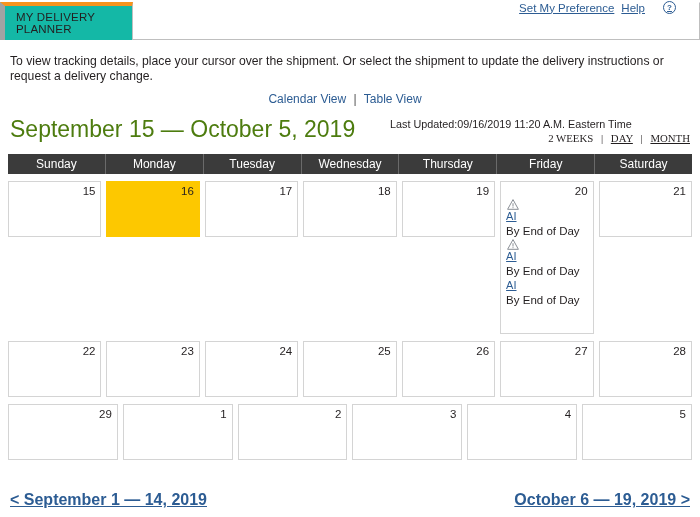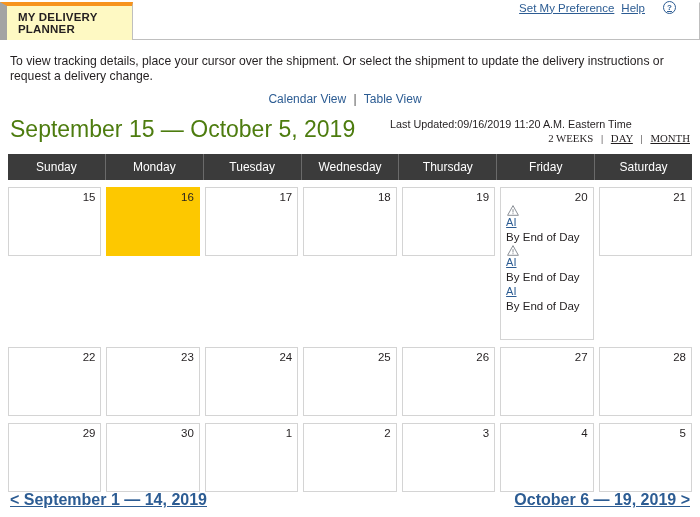--- a/index.html
+++ b/index.html
@@ -22,32 +22,31 @@
     height: 40px;
     display: flex;
     align-items: flex-end;
   }
   .tab {
     width: 133px;
     height: 38px;
     box-sizing: border-box;
     border-top: 4px solid #f7941e;
     border-right: 1px solid #bfbfbf;
-    border-left: 7px solid #a3a3a3;
-    background: #fef9c3;
+    border-left: 5px solid #a3a3a3;
+    background: #14b8a6;
     display: flex;
     align-items: center;
     justify-content: flex-start;
     padding-left: 11px;
     font-size: 11.5px;
     letter-spacing: 0.2px;
     color: #231f20;
     position: relative;
     z-index: 3;
-    font-weight: bold;
   }
   .tabrest {
     flex: 1;
     height: 38px;
     box-sizing: border-box;
     border-bottom: 1px solid #bfbfbf;
     border-right: 1px solid #bfbfbf;
     border-top: 1px solid #ffffff;
     background: #ffffff;
   }
@@ -139,21 +138,21 @@
   .spanlinks .sep { padding: 0 5px; }
 
   
   .cal {
     margin: 9px 8px 0 8px;
     position: relative;
   }
   .cal-head {
     display: flex;
     background: #3b3b3b;
-    height: 26px;
+    height: 20px;
   }
   .cal-head div {
     flex: 1 1 0;
     color: #ffffff;
     font-size: 12px;
     display: flex;
     align-items: center;
     justify-content: center;
     border-right: 1px solid #6a6a6a;
     box-sizing: border-box;
@@ -164,21 +163,21 @@
     display: flex;
     margin-top: 7px;
     align-items: flex-start;
   }
   .cell {
     flex: 1 1 0;
     min-width: 0;
     box-sizing: border-box;
     border: 1px solid #d4d4d4;
     background: #ffffff;
-    height: 69px;
+    height: 56px;
     margin-right: 5px;
     position: relative;
     padding: 3px 5px 0 5px;
   }
   .cal-row .cell:last-child { margin-right: 0; }
   .daynum {
     text-align: right;
     font-size: 11.5px;
     color: #231f20;
   }
@@ -355,23 +354,20 @@
     <div class="cell">
       <div class="daynum">28</div>
     </div>
   </div>
 
   <div class="cal-row">
     <div class="cell">
       <div class="daynum">29</div>
     </div>
     <div class="cell">
-      <div class="daynum">30</div>
-    </div>
-    <div class="cell">
       <div class="daynum">1</div>
     </div>
     <div class="cell">
       <div class="daynum">2</div>
     </div>
     <div class="cell">
       <div class="daynum">3</div>
     </div>
     <div class="cell">
       <div class="daynum">4</div>

